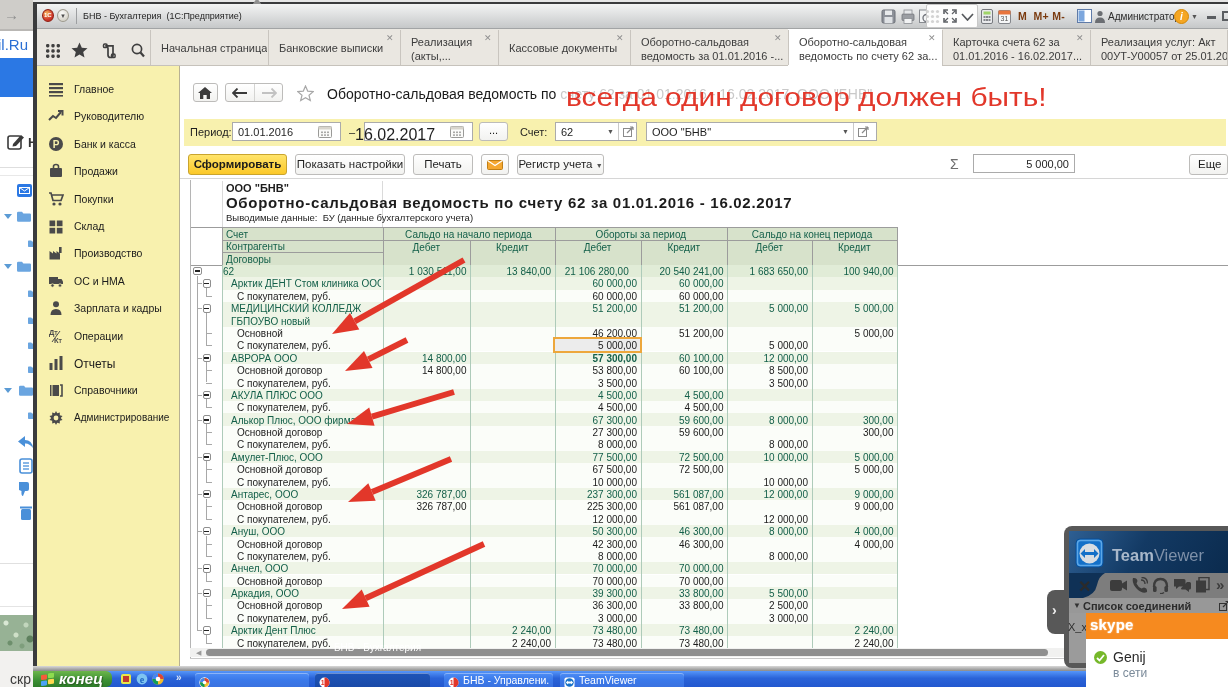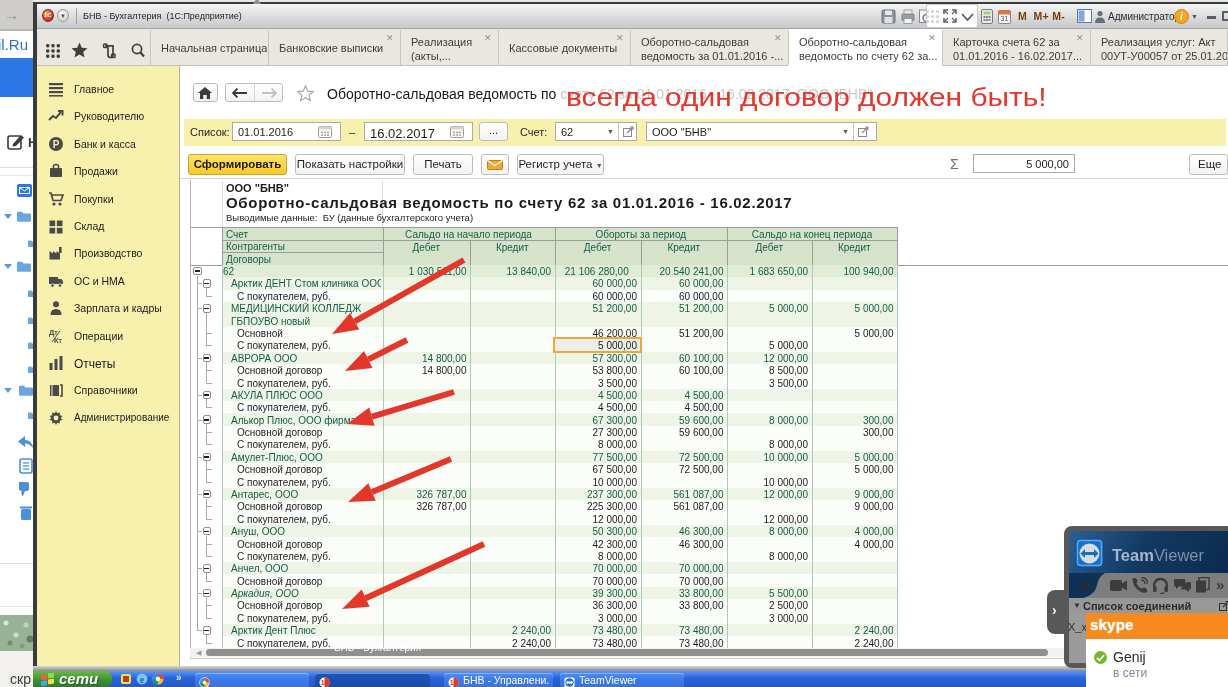--- a/index.html
+++ b/index.html
@@ -333,38 +333,38 @@
     </svg>
 <svg class="a" style="left:261px;top:88px;" width="16" height="10" viewBox="0 0 16 10">
       <path d="M10.5 0.5 L15 5 L10.5 9.5 M14.5 5 L1 5" fill="none" stroke="#c2c2c2" stroke-width="1.8"></path>
     </svg>
 <svg class="a" style="left:297px;top:85px;" width="17" height="17" viewBox="0 0 17 17">
  <path d="M8.5 1 L10.7 6.1 L16.2 6.6 L12 10.2 L13.3 15.6 L8.5 12.7 L3.7 15.6 L5 10.2 L0.8 6.6 L6.3 6.1 Z" fill="none" stroke="#a8a8a8" stroke-width="1.2"></path>
     </svg>
 <div class="a" style="left:327px;top:86px;font-size:14px;color:#1a1a1a;">Оборотно-сальдовая ведомость по <span style="color:#c9c9c9;">счету 62 за 01.01.2016 - 16.02.2017. ООО "БНВ"</span></div>
 
 <div class="a" style="left:184px;top:119px;width:1042px;height:27px;background:#f8f1ae;"></div>
-<div class="a" style="left:190px;top:126px;font-size:11px;color:#1f1f1f;">Список:</div>
+<div class="a" style="left:190px;top:126px;font-size:11px;color:#1f1f1f;">Период:</div>
 <div class="a" style="left:232px;top:122px;width:109px;height:19px;background:#fff;border:1px solid #ababab;"></div>
 <div class="a" style="left:238px;top:126px;font-size:11px;color:#1f1f1f;">01.01.2016</div>
 <svg class="a" style="left:318px;top:125px;" width="14" height="13" viewBox="0 0 14 13">
  <rect x="0.5" y="1.5" width="13" height="11" rx="1" fill="#fbfbf9" stroke="#9a9a98" stroke-width="1"></rect>
  <rect x="0.5" y="1.5" width="13" height="3" fill="#d8d5cd"></rect>
  <g fill="#a9a9a7">
         <rect x="3" y="6.5" width="2" height="1.6"></rect>
         <rect x="6" y="6.5" width="2" height="1.6"></rect>
         <rect x="9" y="6.5" width="2" height="1.6"></rect>
         <rect x="3" y="9.3" width="2" height="1.6"></rect>
         <rect x="6" y="9.3" width="2" height="1.6"></rect>
         <rect x="9" y="9.3" width="2" height="1.6"></rect>
       </g>
     </svg>
 <div class="a" style="left:349px;top:126px;font-size:11px;color:#1f1f1f;">–</div>
 <div class="a" style="left:364px;top:122px;width:109px;height:19px;background:#fff;border:1px solid #ababab;"></div>
-<div class="a" style="left:370px;top:126px;font-size:13px;color:#1f1f1f;">16.02.2017</div>
+<div class="a" style="left:355px;top:126px;font-size:16px;color:#1f1f1f;">16.02.2017</div>
 <svg class="a" style="left:450px;top:125px;" width="14" height="13" viewBox="0 0 14 13">
  <rect x="0.5" y="1.5" width="13" height="11" rx="1" fill="#fbfbf9" stroke="#9a9a98" stroke-width="1"></rect>
  <rect x="0.5" y="1.5" width="13" height="3" fill="#d8d5cd"></rect>
  <g fill="#a9a9a7">
         <rect x="3" y="6.5" width="2" height="1.6"></rect>
         <rect x="6" y="6.5" width="2" height="1.6"></rect>
         <rect x="9" y="6.5" width="2" height="1.6"></rect>
         <rect x="3" y="9.3" width="2" height="1.6"></rect>
         <rect x="6" y="9.3" width="2" height="1.6"></rect>
         <rect x="9" y="9.3" width="2" height="1.6"></rect>
@@ -468,21 +468,21 @@
     <div class="num" style="left:813.5px;top:327.9px;width:80.0px;color:#1c1c1c;">5 000,00</div>
     <div class="a" style="left:222.0px;top:339.1px;width:675.0px;height:1px;background:#aecbba;"></div>
     <div class="a" style="left:222.0px;top:339.1px;width:675.0px;height:12.4px;background:#fbfdf9;"></div>
     <div class="nm" style="left:237.0px;top:340.3px;width:143.5px;color:#1c1c1c;">С покупателем, руб.</div>
     <div class="num" style="left:556.5px;top:340.3px;width:80.5px;color:#1c1c1c;">5 000,00</div>
     <div class="num" style="left:729.0px;top:340.3px;width:79.0px;color:#1c1c1c;">5 000,00</div>
     <div class="a" style="left:222.0px;top:351.5px;width:675.0px;height:1px;background:#aecbba;"></div>
     <div class="a" style="left:222.0px;top:351.5px;width:675.0px;height:12.4px;background:#eef4e6;"></div>
     <div class="nm" style="left:231.0px;top:352.7px;width:149.5px;color:#14604a;">АВРОРА ООО</div>
     <div class="num" style="left:384.5px;top:352.7px;width:82.0px;color:#14604a;">14 800,00</div>
-    <div class="num" style="left:556.5px;top:352.7px;width:80.5px;color:#14604a;">57 300,00</div>
+    <div class="num" style="left:556.5px;top:352.7px;width:80.5px;color:#14604a;font-weight:bold;">57 300,00</div>
     <div class="num" style="left:642.5px;top:352.7px;width:81.0px;color:#14604a;">60 100,00</div>
     <div class="num" style="left:729.0px;top:352.7px;width:79.0px;color:#14604a;">12 000,00</div>
     <div class="a" style="left:222.0px;top:363.9px;width:675.0px;height:1px;background:#aecbba;"></div>
     <div class="a" style="left:222.0px;top:363.9px;width:675.0px;height:12.4px;background:#fbfdf9;"></div>
     <div class="nm" style="left:237.0px;top:365.1px;width:143.5px;color:#1c1c1c;">Основной договор</div>
     <div class="num" style="left:384.5px;top:365.1px;width:82.0px;color:#1c1c1c;">14 800,00</div>
     <div class="num" style="left:556.5px;top:365.1px;width:80.5px;color:#1c1c1c;">53 800,00</div>
     <div class="num" style="left:642.5px;top:365.1px;width:81.0px;color:#1c1c1c;">60 100,00</div>
     <div class="num" style="left:729.0px;top:365.1px;width:79.0px;color:#1c1c1c;">8 500,00</div>
     <div class="a" style="left:222.0px;top:376.3px;width:675.0px;height:1px;background:#aecbba;"></div>
@@ -579,21 +579,21 @@
     <div class="nm" style="left:231.0px;top:563.3px;width:149.5px;color:#14604a;">Анчел, ООО</div>
     <div class="num" style="left:556.5px;top:563.3px;width:80.5px;color:#14604a;">70 000,00</div>
     <div class="num" style="left:642.5px;top:563.3px;width:81.0px;color:#14604a;">70 000,00</div>
     <div class="a" style="left:222.0px;top:574.5px;width:675.0px;height:1px;background:#aecbba;"></div>
     <div class="a" style="left:222.0px;top:574.5px;width:675.0px;height:12.4px;background:#fbfdf9;"></div>
     <div class="nm" style="left:237.0px;top:575.7px;width:143.5px;color:#1c1c1c;">Основной договор</div>
     <div class="num" style="left:556.5px;top:575.7px;width:80.5px;color:#1c1c1c;">70 000,00</div>
     <div class="num" style="left:642.5px;top:575.7px;width:81.0px;color:#1c1c1c;">70 000,00</div>
     <div class="a" style="left:222.0px;top:586.9px;width:675.0px;height:1px;background:#aecbba;"></div>
     <div class="a" style="left:222.0px;top:586.9px;width:675.0px;height:12.4px;background:#eef4e6;"></div>
-    <div class="nm" style="left:231.0px;top:588.1px;width:149.5px;color:#14604a;font-style:italic;">Аркадия, ООО</div>
+    <div class="nm" style="left:231.0px;top:588.1px;width:149.5px;color:#14604a;">Аркадия, ООО</div>
     <div class="num" style="left:556.5px;top:588.1px;width:80.5px;color:#14604a;">39 300,00</div>
     <div class="num" style="left:642.5px;top:588.1px;width:81.0px;color:#14604a;">33 800,00</div>
     <div class="num" style="left:729.0px;top:588.1px;width:79.0px;color:#14604a;">5 500,00</div>
     <div class="a" style="left:222.0px;top:599.2px;width:675.0px;height:1px;background:#aecbba;"></div>
     <div class="a" style="left:222.0px;top:599.2px;width:675.0px;height:12.4px;background:#fbfdf9;"></div>
     <div class="nm" style="left:237.0px;top:600.4px;width:143.5px;color:#1c1c1c;">Основной договор</div>
     <div class="num" style="left:556.5px;top:600.4px;width:80.5px;color:#1c1c1c;">36 300,00</div>
     <div class="num" style="left:642.5px;top:600.4px;width:81.0px;color:#1c1c1c;">33 800,00</div>
     <div class="num" style="left:729.0px;top:600.4px;width:79.0px;color:#1c1c1c;">2 500,00</div>
     <div class="a" style="left:222.0px;top:611.6px;width:675.0px;height:1px;background:#aecbba;"></div>
@@ -777,21 +777,21 @@
 <div class="a" style="left:33px;top:671px;width:1195px;height:16px;background:linear-gradient(#5596fa,#2a63d8 45%,#2258cf);"></div>
 <div class="a" style="left:33px;top:671px;width:79px;height:16px;background:linear-gradient(#6db64b,#3b8f33 60%,#2e7d2a);border-radius:0 6px 6px 0;"></div>
 <svg class="a" style="left:41px;top:673px;" width="14" height="13" viewBox="0 0 14 13">
  <g transform="skewY(-6)">
         <rect x="0" y="2" width="6" height="5" rx="1" fill="#f65c3a"></rect>
         <rect x="7" y="1" width="6" height="5" rx="1" fill="#8ddc4e"></rect>
  <rect x="0" y="8" width="6" height="5" rx="1" fill="#4aa3f5"></rect>
         <rect x="7" y="7" width="6" height="5" rx="1" fill="#ffd84e"></rect>
       </g>
     </svg>
-<div class="a" style="left:59px;top:670px;font-size:15px;font-weight:bold;font-style:italic;color:#fff;text-shadow:1px 1px 1px #2a5a22;">сети</div>
+<div class="a" style="left:59px;top:670px;font-size:15px;font-weight:bold;font-style:italic;color:#fff;text-shadow:1px 1px 1px #2a5a22;">конец</div>
 <svg class="a" style="left:120px;top:673px;" width="12" height="12" viewBox="0 0 12 12">
       <rect x="1" y="1" width="10" height="10" rx="2" fill="#e8e84a"></rect>
       <rect x="3" y="3" width="6" height="6" fill="#c23a2e"></rect>
     </svg>
 <svg class="a" style="left:136px;top:673px;" width="12" height="12" viewBox="0 0 12 12">
       <circle cx="6" cy="6" r="5.4" fill="#7ec4f2"></circle>
       <text x="6" y="9.5" font-size="10" font-weight="bold" fill="#1c66c2" text-anchor="middle" font-family="Liberation Serif">e</text>
     </svg>
 <svg class="a" style="left:152px;top:673px;" width="12" height="12" viewBox="0 0 12 12">
  <circle cx="6" cy="6" r="5.6" fill="#f1bd2e"></circle>

